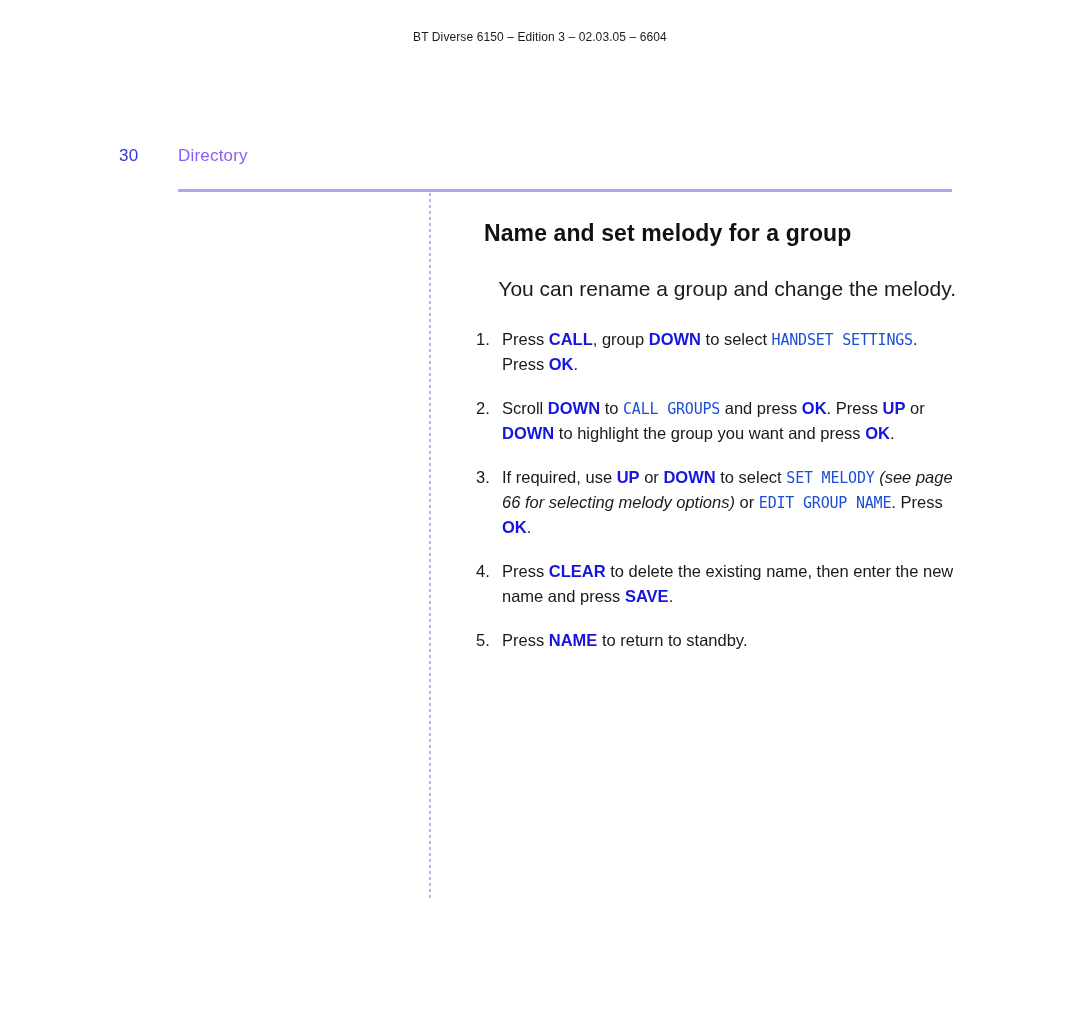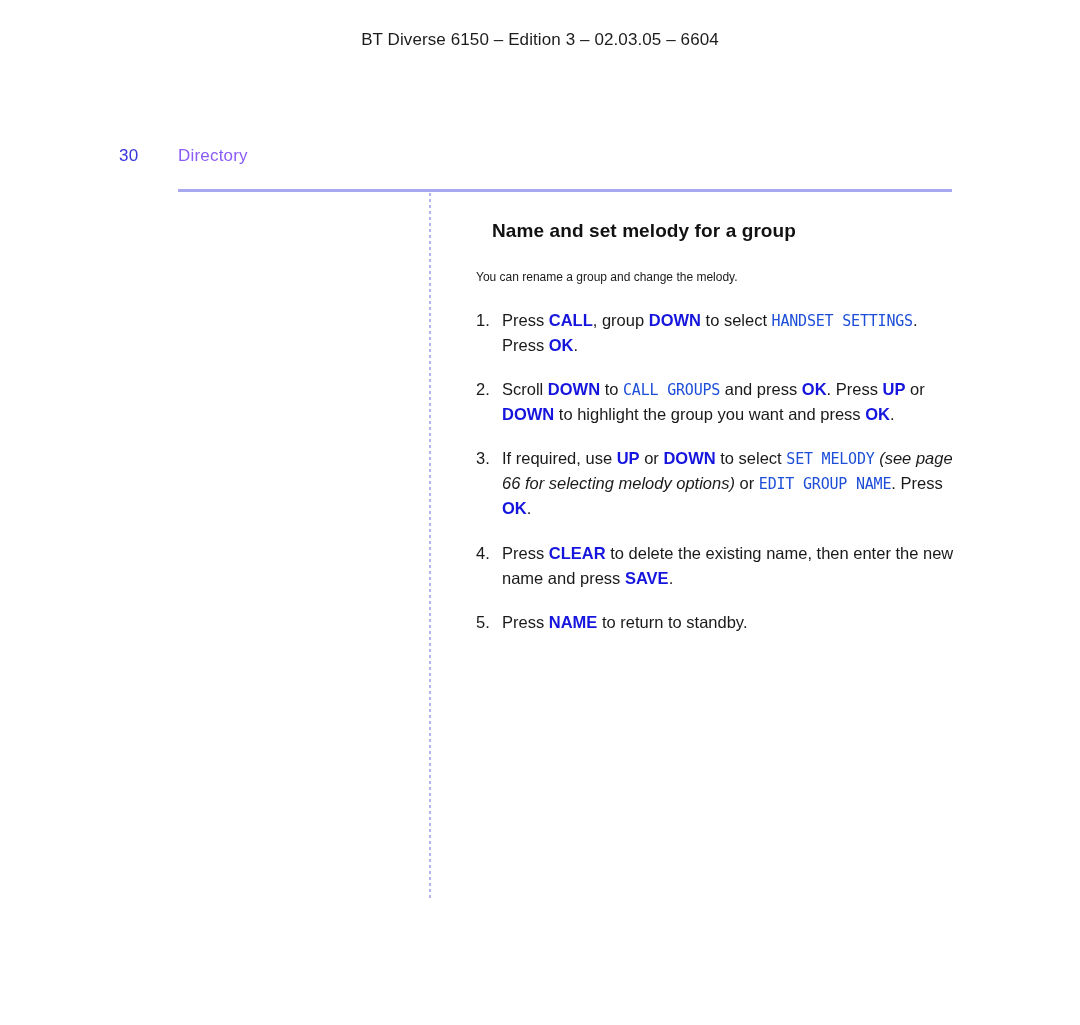--- a/index.html
+++ b/index.html
@@ -16,21 +16,21 @@
     overflow: hidden;
   }
 
   
   .page-header {
     position: absolute;
     top: 30px;
     left: 0;
     width: 1080px;
     text-align: center;
-    font-size: 17px;
+    font-size: 12px;
     color: #1c1c1c;
     letter-spacing: 0.1px;
   }
 
   
   .folio-row {
     position: absolute;
     top: 146px;
     left: 107px;
     width: 860px;
@@ -75,32 +75,33 @@
 
   
   .content-column {
     position: absolute;
     top: 220px;
     left: 476px;
     width: 480px;
   }
 
   .body-heading {
-    font-size: 19px;
+    font-size: 23px;
     font-weight: bold;
     color: #111111;
-    margin: 0 0 26px 16px;
+    margin: 0 0 26px 8px;
     letter-spacing: 0.1px;
   }
 
   .intro-paragraph {
-    font-size: 12px;
+    font-size: 21px;
     color: #1a1a1a;
     margin: 12px 0 22px 0;
     line-height: 1.5;
+    text-align: right;
   }
 
   
   .steps-list {
     list-style: none;
     margin: 0;
     padding: 0;
   }
   .step-item {
     position: relative;

